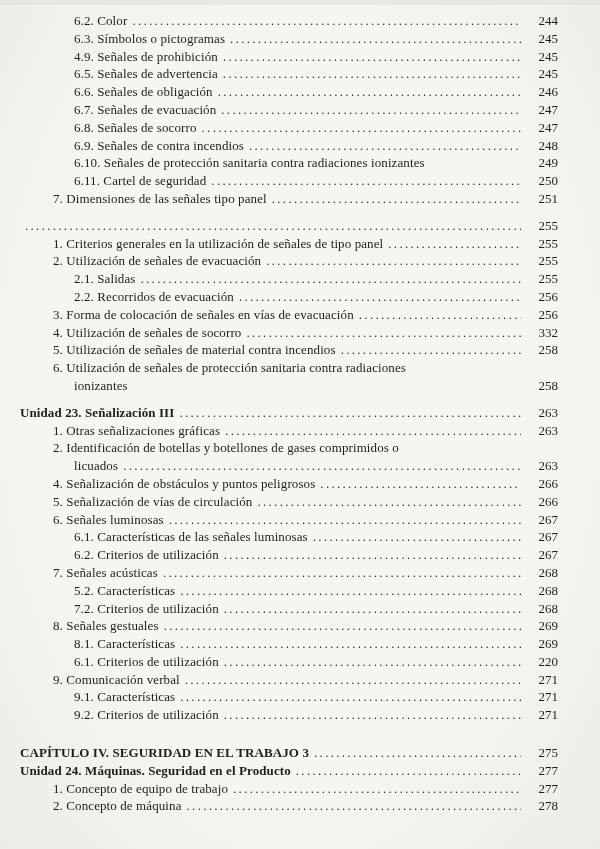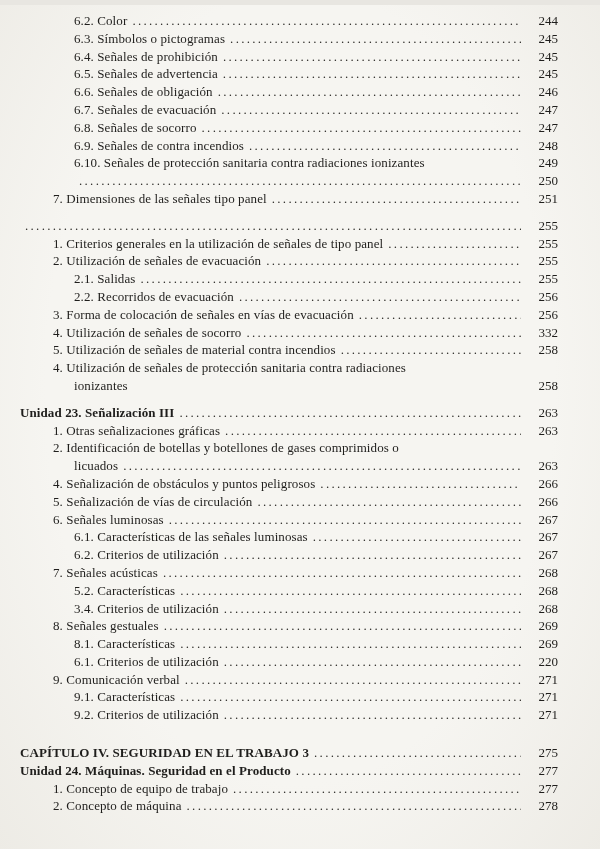--- a/index.html
+++ b/index.html
@@ -68,21 +68,21 @@
         <span class="entry-text">6.2. Color</span>
         <span class="leader"></span>
         <span class="page">244</span>
       </div>
       <div class="row i2">
         <span class="entry-text">6.3. Símbolos o pictogramas</span>
         <span class="leader"></span>
         <span class="page">245</span>
       </div>
       <div class="row i2">
-        <span class="entry-text">6.4. Señales de prohibición</span>
+        <span class="entry-text">4.9. Señales de prohibición</span>
         <span class="leader"></span>
         <span class="page">245</span>
       </div>
       <div class="row i2">
         <span class="entry-text">6.5. Señales de advertencia</span>
         <span class="leader"></span>
         <span class="page">245</span>
       </div>
       <div class="row i2">
         <span class="entry-text">6.6. Señales de obligación</span>
@@ -103,20 +103,21 @@
         <span class="entry-text">6.9. Señales de contra incendios</span>
         <span class="leader"></span>
         <span class="page">248</span>
       </div>
       <div class="row i2">
         <span class="entry-text">6.10. Señales de protección sanitaria contra radiaciones ionizantes</span>
         <span class="leader no-dots"></span>
         <span class="page">249</span>
       </div>
       <div class="row i2">
+        <span class="entry-text">6.11. Cartel de seguridad</span>
         <span class="leader"></span>
         <span class="page">250</span>
       </div>
       <div class="row i1">
         <span class="entry-text">7. Dimensiones de las señales tipo panel</span>
         <span class="leader"></span>
         <span class="page">251</span>
       </div>
       <div class="row i0 bold gap1">
         <span class="leader"></span>
@@ -151,21 +152,21 @@
         <span class="entry-text">4. Utilización de señales de socorro</span>
         <span class="leader"></span>
         <span class="page">332</span>
       </div>
       <div class="row i1">
         <span class="entry-text">5. Utilización de señales de material contra incendios</span>
         <span class="leader"></span>
         <span class="page">258</span>
       </div>
       <div class="row i1">
-        <span class="entry-text">4. Utilización de señales de protección sanitaria contra radiaciones</span>
+        <span class="entry-text">6. Utilización de señales de protección sanitaria contra radiaciones</span>
         <span class="leader no-dots"></span>
         <span class="page"></span>
       </div>
       <div class="row i2">
         <span class="entry-text">ionizantes</span>
         <span class="leader no-dots"></span>
         <span class="page">258</span>
       </div>
       <div class="row i0 bold gap1">
         <span class="entry-text">Unidad 23. Señalización III</span>
@@ -216,21 +217,21 @@
         <span class="entry-text">7. Señales acústicas</span>
         <span class="leader"></span>
         <span class="page">268</span>
       </div>
       <div class="row i2">
         <span class="entry-text">5.2. Características</span>
         <span class="leader"></span>
         <span class="page">268</span>
       </div>
       <div class="row i2">
-        <span class="entry-text">3.4. Criterios de utilización</span>
+        <span class="entry-text">7.2. Criterios de utilización</span>
         <span class="leader"></span>
         <span class="page">268</span>
       </div>
       <div class="row i1">
         <span class="entry-text">8. Señales gestuales</span>
         <span class="leader"></span>
         <span class="page">269</span>
       </div>
       <div class="row i2">
         <span class="entry-text">8.1. Características</span>

